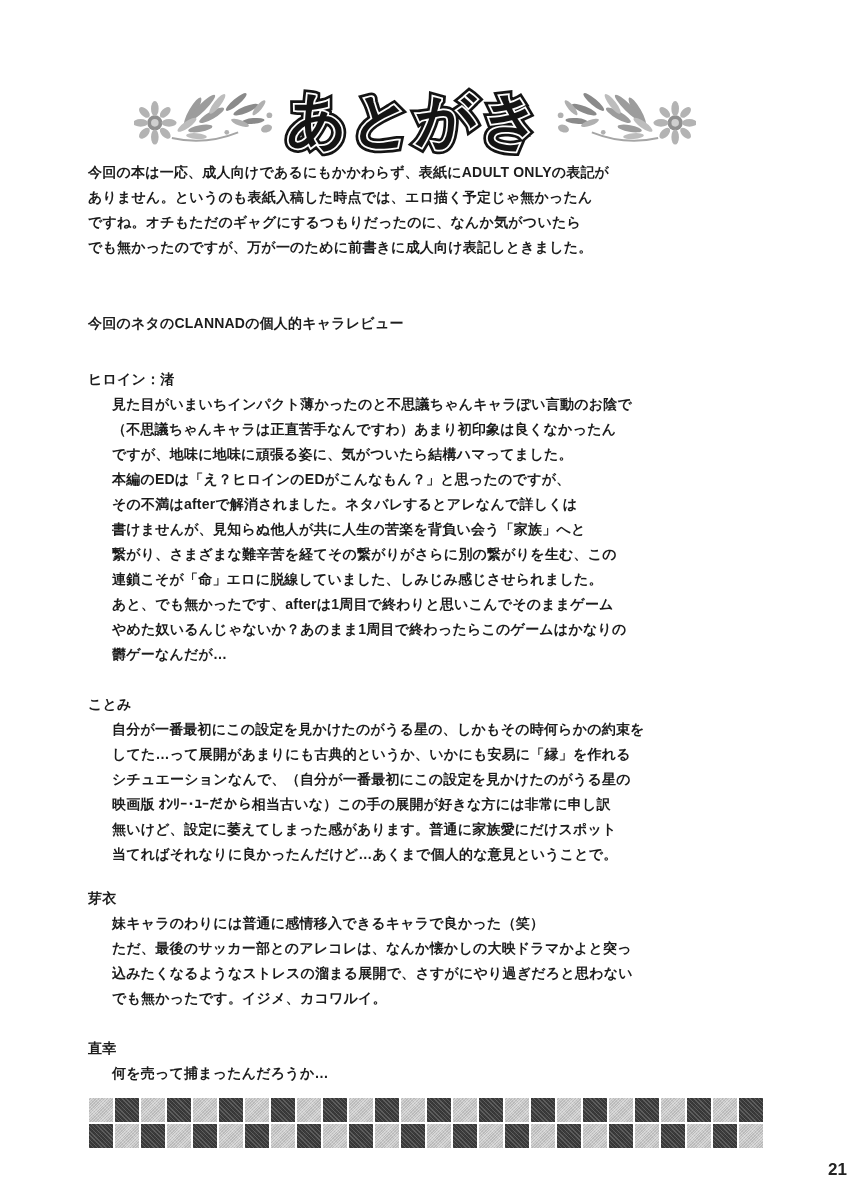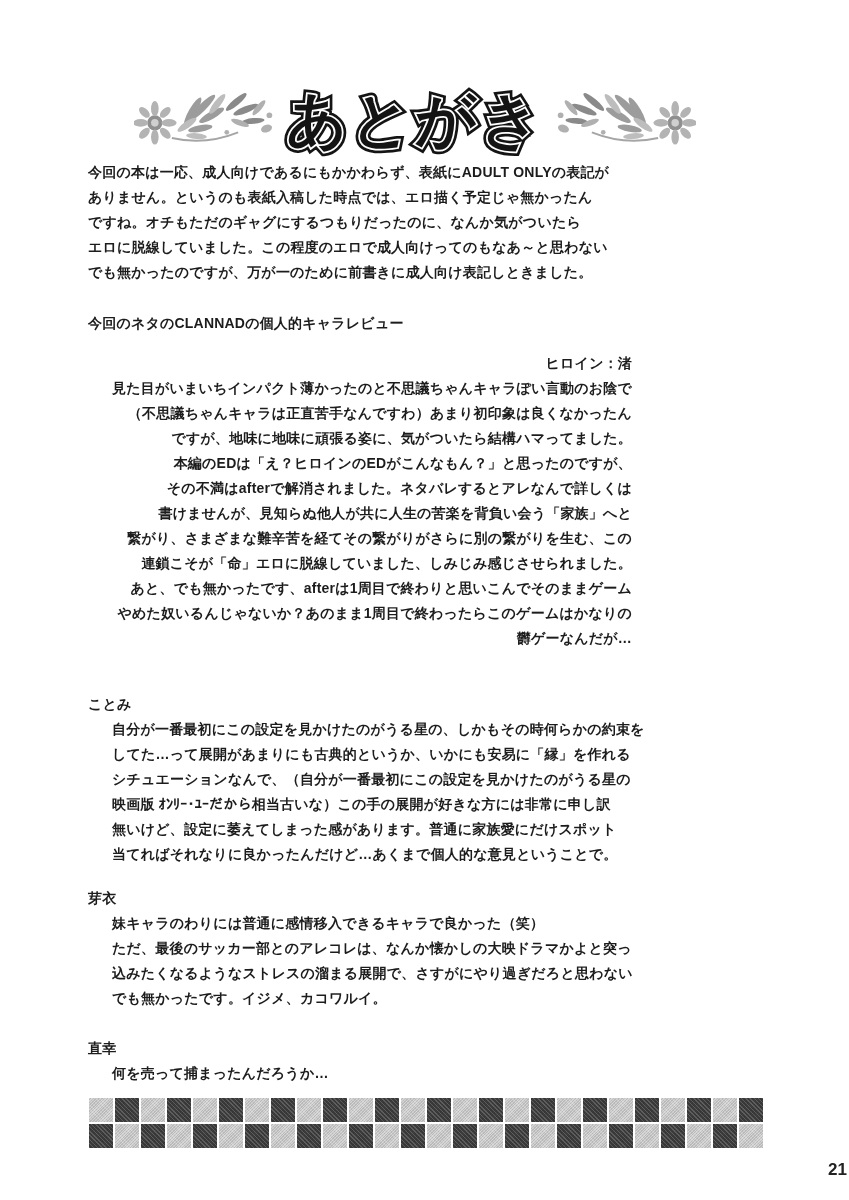--- a/index.html
+++ b/index.html
@@ -46,21 +46,21 @@
     font-size: 14px;
     font-weight: 600;
     white-space: nowrap;
     letter-spacing: 0.2px;
   }
   .intro   { position: absolute; top: 160px; left: 88px; }
   .review-header-box { position: absolute; top: 311px; left: 88px; }
   .sections { position: absolute; top: 0; left: 88px; width: 700px; }
   .section { position: absolute; left: 0; }
   .section .body-line { padding-left: 24px; }
-  .section-0 { top: 351px; text-align: right; }
+  .section-0 { top: 367px; }
   .section-1 { top: 692px; }
   .section-2 { top: 886px; }
   .section-3 { top: 1036px; }
 
   
   .checker {
     position: absolute;
     top: 1098px; left: 89px;
   }
   .checker-row { display: flex; gap: 2px; margin-bottom: 2px; }
@@ -173,21 +173,20 @@
         </g>
         <path d="M40 58 Q75 66 110 52" stroke="#a5a5a5" stroke-width="2" fill="none"></path>
       </g>
     </svg>
   </div>
 
   <div class="intro">
       <div class="tline">今回の本は一応、成人向けであるにもかかわらず、表紙にADULT ONLYの表記が</div>
       <div class="tline">ありません。というのも表紙入稿した時点では、エロ描く予定じゃ無かったん</div>
       <div class="tline">ですね。オチもただのギャグにするつもりだったのに、なんか気がついたら</div>
-      <div class="tline">エロに脱線していました。この程度のエロで成人向けってのもなあ～と思わない</div>
       <div class="tline">でも無かったのですが、万が一のために前書きに成人向け表記しときました。</div>
     </div>
 
   <div class="review-header-box">
     <div class="tline">今回のネタのCLANNADの個人的キャラレビュー</div>
   </div>
 
   <div class="sections">
       <div class="section section-0">
         <div class="tline">ヒロイン：渚</div>

